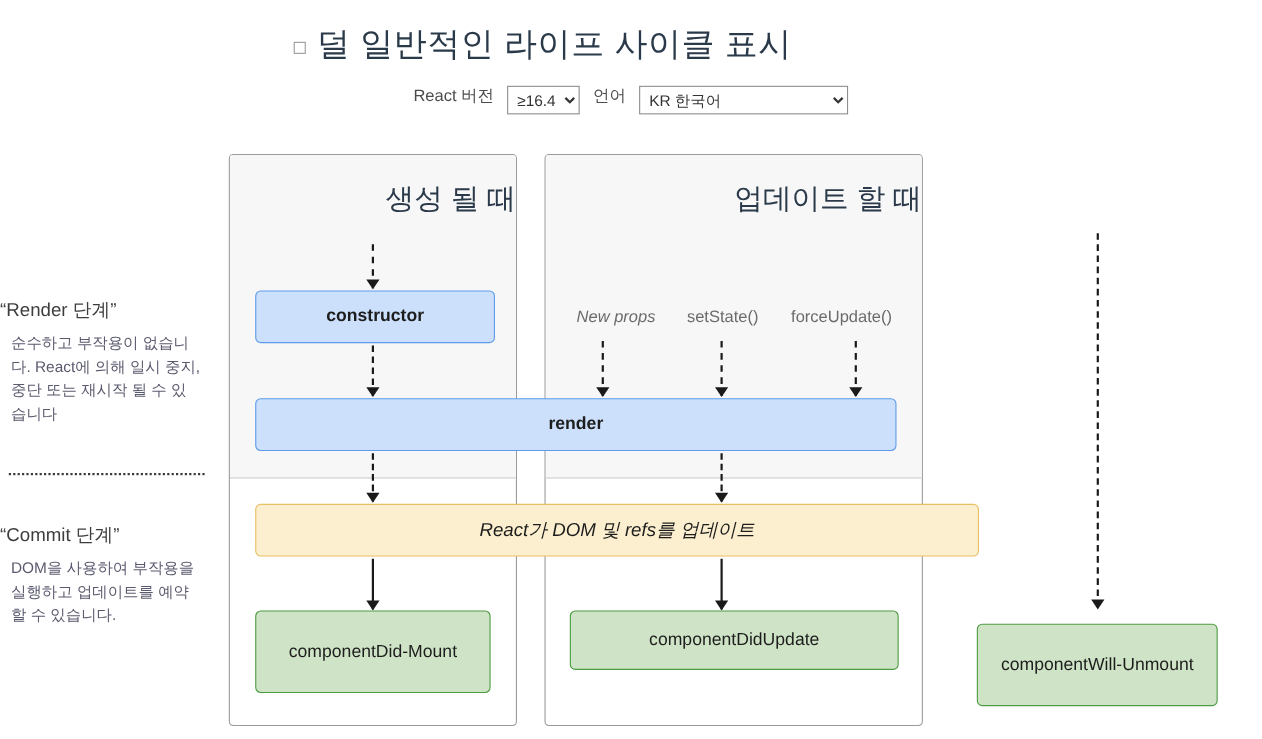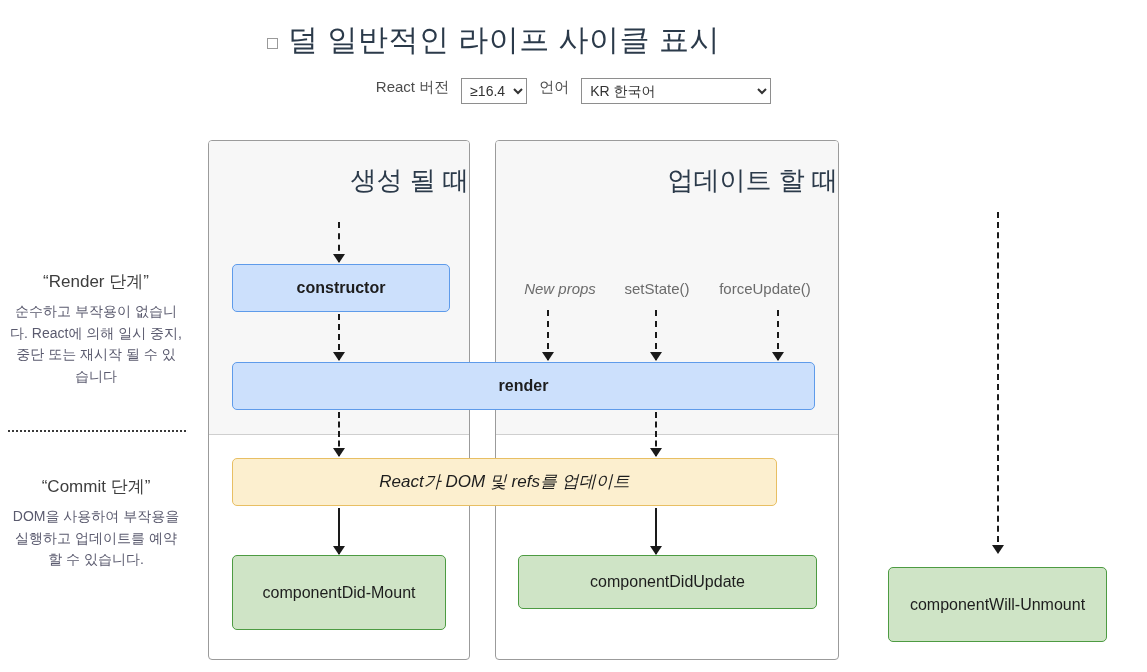--- a/index.html
+++ b/index.html
@@ -37,21 +37,21 @@
     font-family:"Liberation Sans","DejaVu Sans",sans-serif;
     font-size:14px;color:#333;background:#fff;
     border:1px solid #8e8e8e;border-radius:0;
     padding:2px 4px;height:26px;box-sizing:border-box;
   }
   #version-select{width:66px;}
   #language-select{width:190px;}
 
   
   #sidebar{position:absolute;left:0;top:130px;width:192px;height:540px;}
-  .phase-block{position:absolute;left:0;width:192px;text-align:center;}
+  .phase-block{position:absolute;left:0;width:192px;text-align:left;}
   #render-phase{top:140px;}
   #commit-phase{top:345px;}
   .phase-title{
     font-size:17px;color:#3d3d3d;margin-bottom:8px;white-space:nowrap;
   }
   .phase-desc{
     font-size:14px;color:#5a5a6e;line-height:1.55;
     padding:0 10px;
   }
   #phase-divider{
@@ -87,21 +87,21 @@
     display:flex;align-items:center;justify-content:center;
     text-align:center;border-radius:5px;
     font-size:16px;line-height:1.25;
   }
   .box.blue{background:#cce0fc;border:1px solid #5e9bea;color:#1d1d1d;font-weight:bold;}
   .box.yellow{background:#fcefcf;border:1px solid #e8bf63;color:#1d1d1d;font-style:italic;}
   .box.green{background:#cfe4c6;border:1px solid #4d9b42;color:#1d1d1d;}
 
   #box-constructor{left:232px;top:264px;width:218px;height:48px;}
   #box-render{left:232px;top:362px;width:583px;height:48px;}
-  #box-commit{left:232px;top:458px;width:545px;height:48px;font-size:17px;}
+  #box-commit{left:232px;top:458px;width:658px;height:48px;font-size:17px;}
   #box-did-mount{left:232px;top:555px;width:214px;height:75px;}
   #box-did-update{left:518px;top:555px;width:299px;height:54px;}
   #box-will-unmount{left:888px;top:555px;width:219px;height:75px;margin-top:12px;}
 
   
   .trigger{
     position:absolute;font-size:15px;color:#6b6b6b;white-space:nowrap;
     text-align:center;
   }
   .trigger.italic{font-style:italic;}

